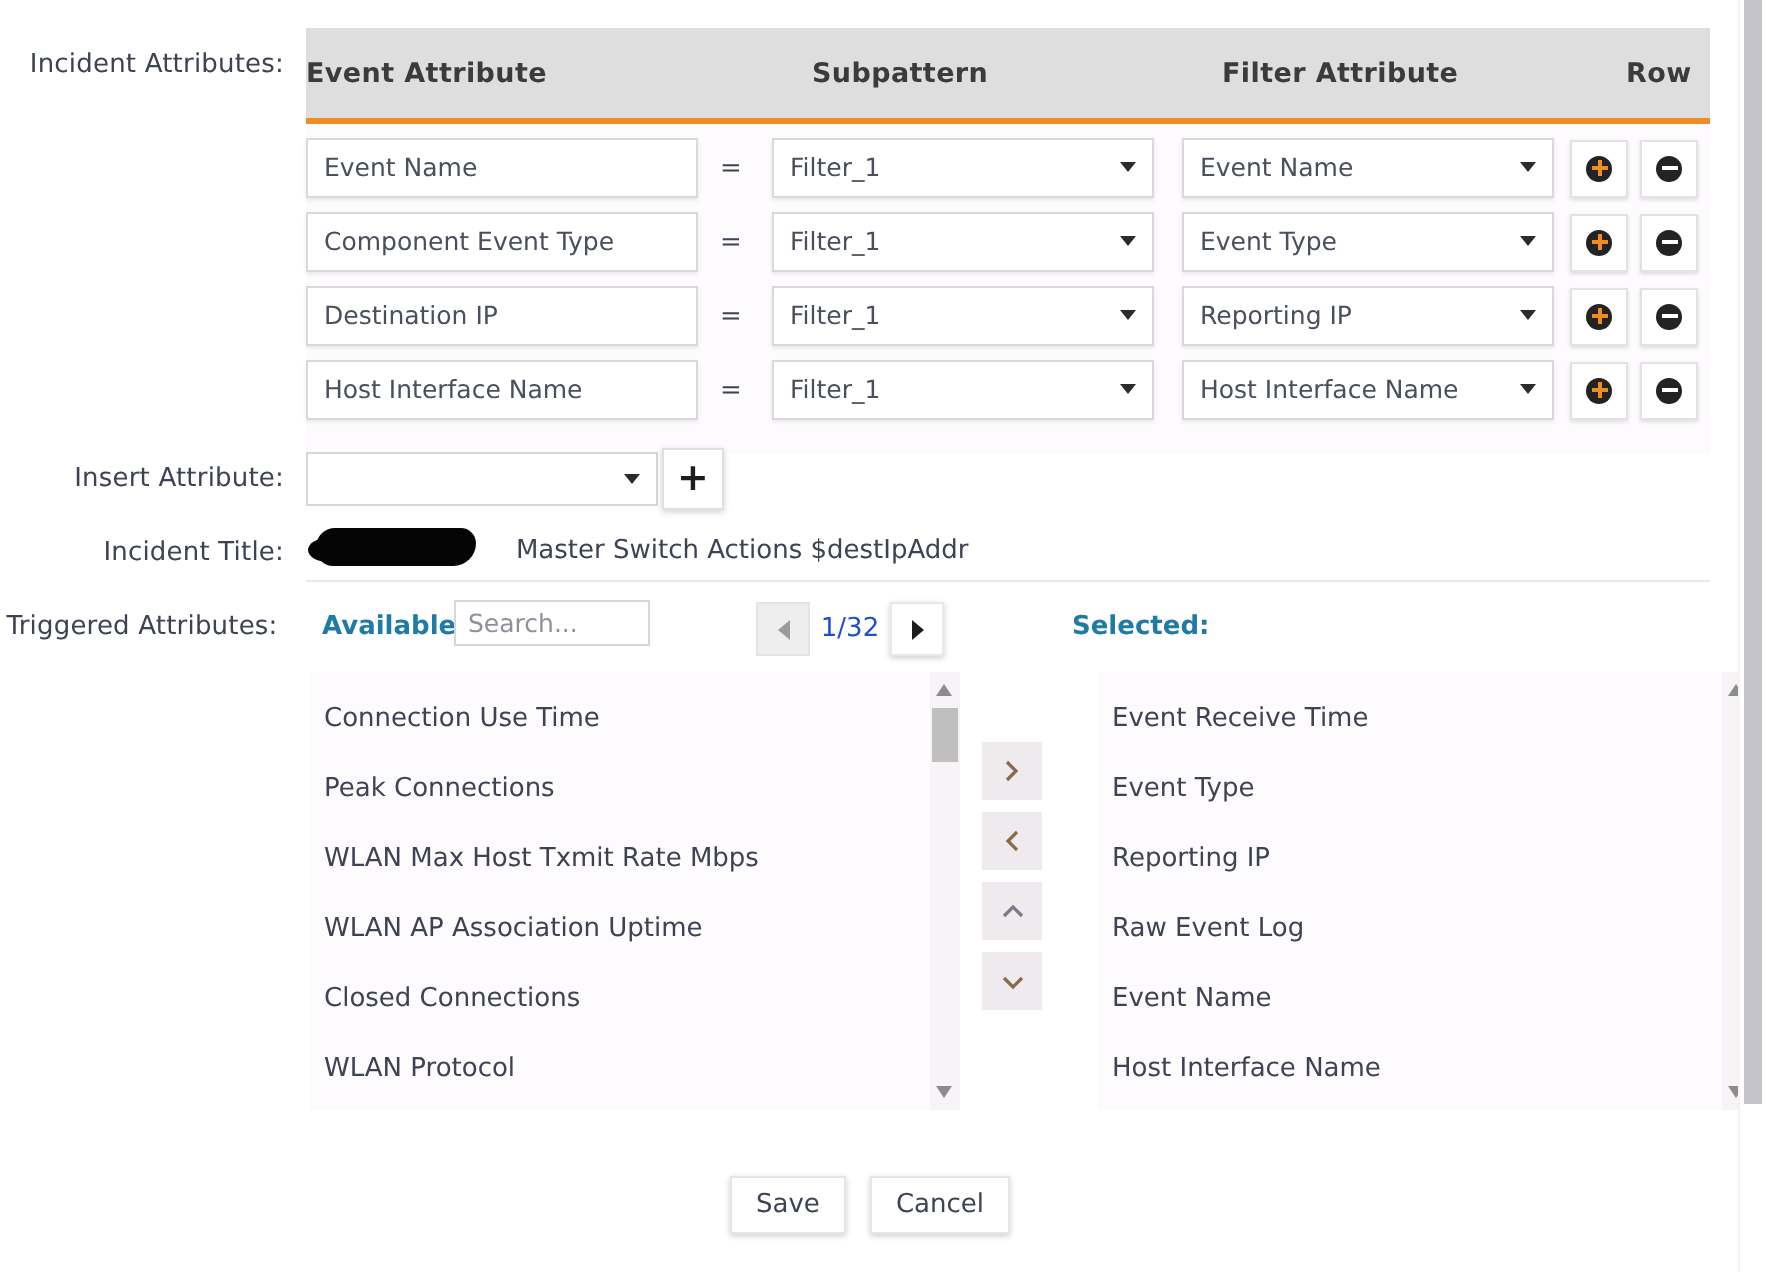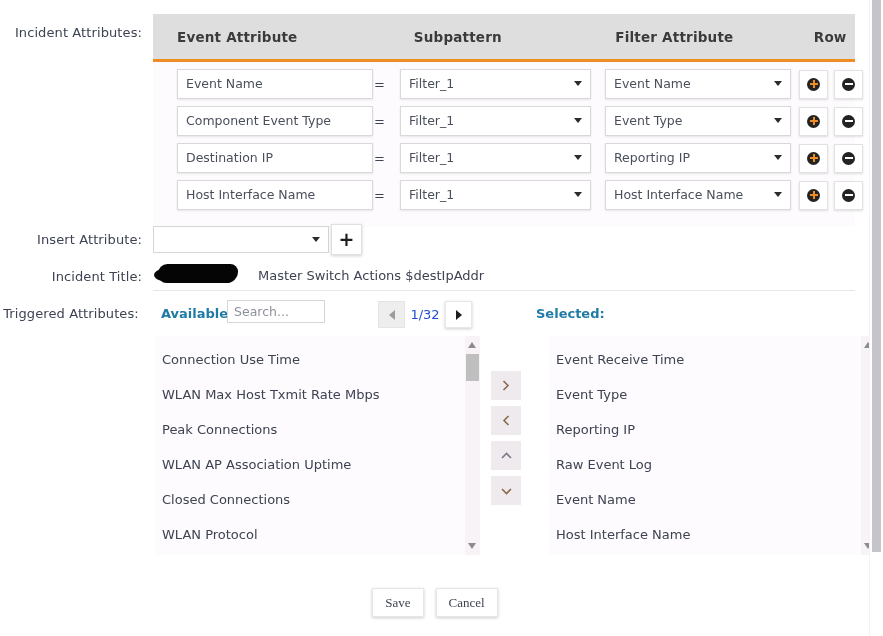--- a/index.html
+++ b/index.html
@@ -64,21 +64,21 @@
     border-bottom: 3px solid #f08c24;
     height: 45px;
     align-items: center;
   }
   .attr-head .th {
     font-weight: bold;
     font-size: 13.5px;
     color: #3b3b3b;
     letter-spacing: 0.2px;
   }
-  .c-event   { width: 226px; padding-left: 12px; box-sizing: border-box; margin-left: 12px; }
+  .c-event   { width: 226px; box-sizing: border-box; }
   .c-eq      { width: 13px; text-align: center; }
   .c-sub     { width: 205px; padding-left: 14px; box-sizing: border-box; }
   .c-filter  { width: 200px; padding-left: 14px; box-sizing: border-box; }
   .c-row     { width: 58px; padding-left: 16px; box-sizing: border-box; }
 
   .attr-body { background: #fdfbfd; padding-top: 7px; padding-bottom: 10px; }
   .attr-row {
     display: flex;
     align-items: center;
     height: 30px;
@@ -375,21 +375,20 @@
 
   
   .footer {
     position: absolute;
     left: 0;
     top: 588px;
     width: 870px;
     display: flex;
     justify-content: center;
     gap: 12px;
-    font-family: Liberation Serif, serif;
   }
   .footer .btn {
     min-width: 50px;
     height: 29px;
     box-sizing: border-box;
     background: #fff;
     border: 1px solid #e6e6e6;
     box-shadow: 0 1px 3px rgba(0,0,0,0.2);
     font-family: inherit;
     font-size: 13px;
@@ -583,22 +582,22 @@
     <div class="pg-btn next">
       <span class="tri-r"></span>
     </div>
   </div>
 
   <div class="sel-label">Selected:</div>
 
   <div class="listbox available">
     <div class="items">
       <div class="li">Connection Use Time</div>
+      <div class="li">Peak Connections</div>
       <div class="li">WLAN Max Host Txmit Rate Mbps</div>
-      <div class="li">Peak Connections</div>
       <div class="li">WLAN AP Association Uptime</div>
       <div class="li">Closed Connections</div>
       <div class="li">WLAN Protocol</div>
     </div>
     <div class="lb-scroll">
       <span class="arrow up"></span>
       <span class="thumb"></span>
       <span class="arrow down"></span>
     </div>
   </div>

